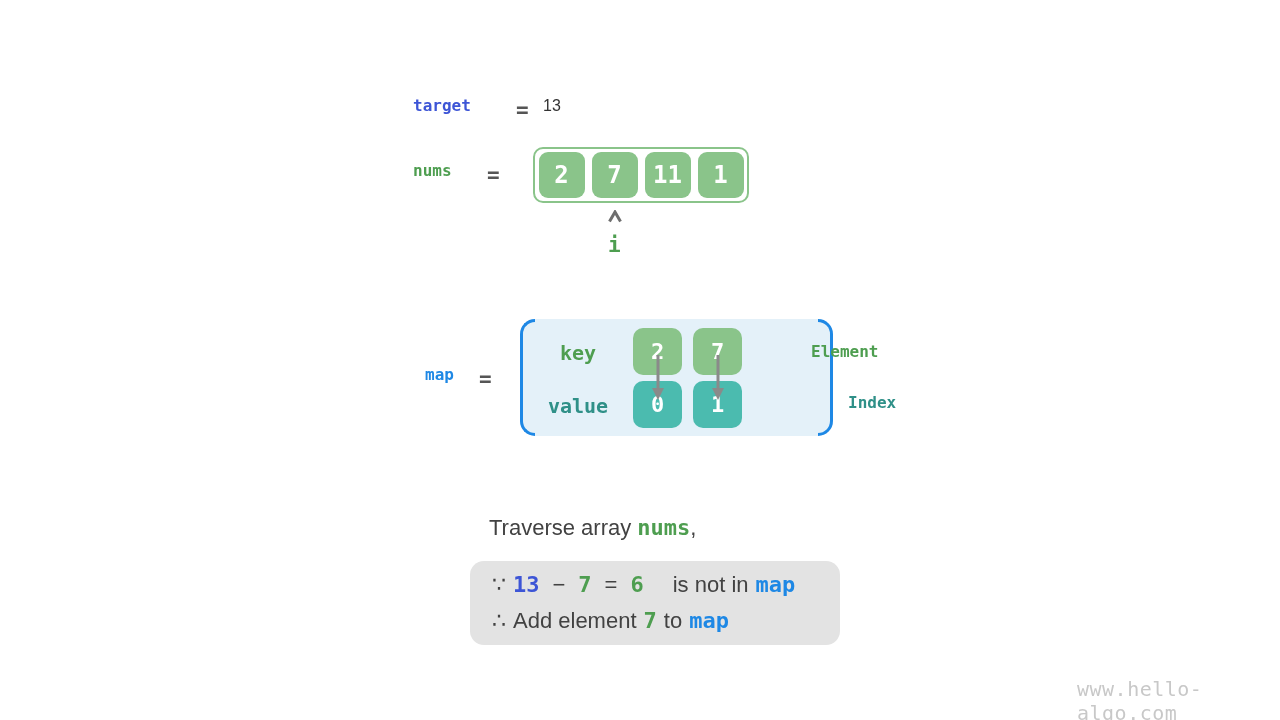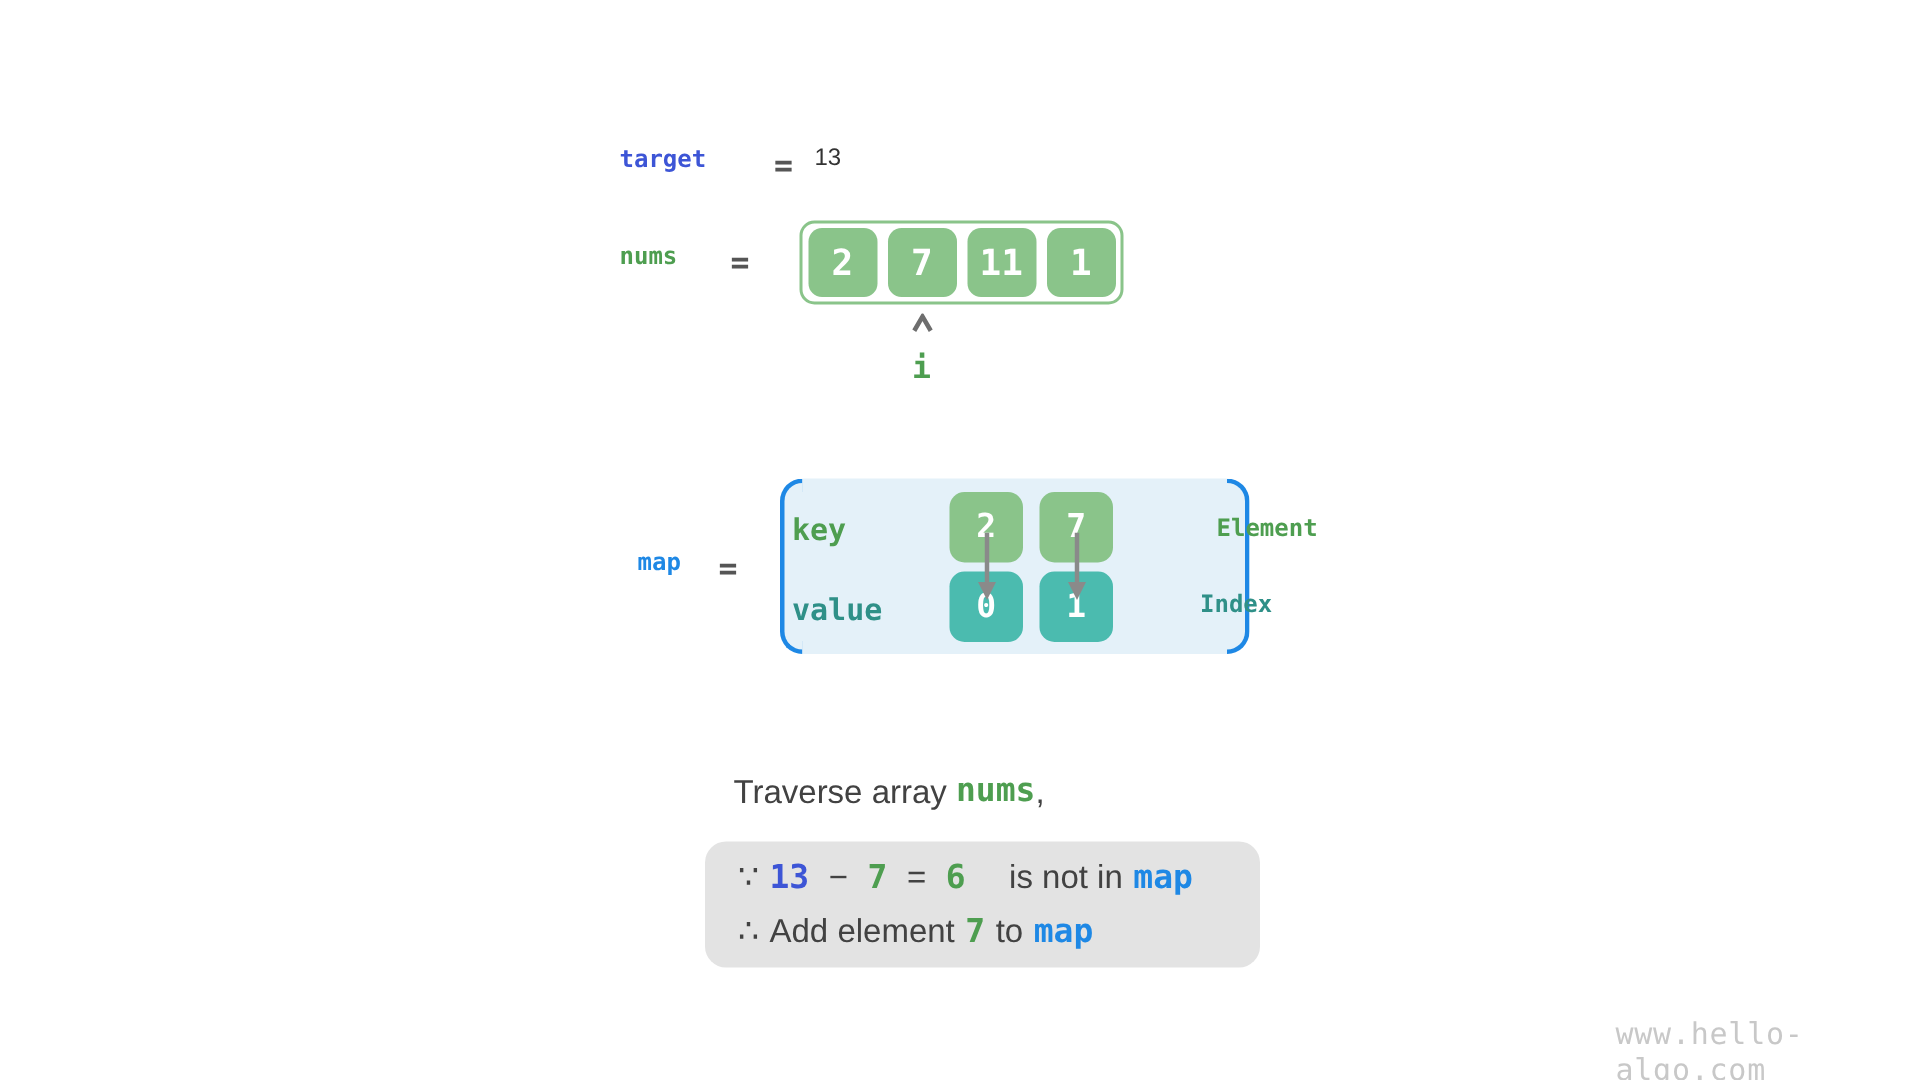--- a/index.html
+++ b/index.html
@@ -36,21 +36,21 @@
   .cell{width:46px;height:46px;border-radius:9px;display:flex;align-items:center;justify-content:center;
     color:var(--cell-text);font-family:"DejaVu Sans Mono",monospace;font-weight:bold;font-size:24px;}
   .cell.green{background:var(--green-fill);}
   .pointer-caret{left:607px;top:209px;color:#6E6E6E;}
 
   
   .map-box{left:520px;top:319px;width:313px;height:117px;background:var(--map-bg);border-radius:16px;}
   .bracket{position:absolute;top:0;bottom:0;width:15px;border:3px solid var(--sky-blue);}
   .bracket-left{left:0;border-right:none;border-radius:16px 0 0 16px;}
   .bracket-right{right:0;border-left:none;border-radius:0 16px 16px 0;}
-  .map-lab{position:absolute;left:8px;width:100px;text-align:left;}
+  .map-lab{position:absolute;left:8px;width:100px;text-align:center;}
   .kv-cell{position:absolute;width:49px;height:47px;border-radius:10px;
     display:flex;align-items:center;justify-content:center;
     color:var(--cell-text);font-family:"DejaVu Sans Mono",monospace;font-weight:bold;font-size:22px;}
   .kv-cell.green{background:var(--green-fill);}
   .kv-cell.teal{background:var(--teal-fill);}
   .kv-arrow{position:absolute;color:var(--arrow-gray);}
 
   
   .caption{left:489px;top:516px;display:flex;align-items:center;}
   .statement{left:470px;top:561px;width:370px;height:84px;background:var(--statement-bg);
@@ -114,21 +114,21 @@
     </span>
     <span class="kv-arrow" style="left:189px;top:36px">
       <svg width="18" height="46" viewBox="0 0 18 46">
         <line x1="9" y1="0" x2="9" y2="35" stroke="currentColor" stroke-width="3"></line>
         <path d="M9 45 L3 33 L15 33 Z" fill="currentColor"></path>
       </svg>
     </span>
   </div>
 
   <span class="abs mono-b c-green fs23" style="left:811px;top:343px">Element</span>
-  <span class="abs mono-b c-teal fs23" style="left:800px;top:394px">Index</span>
+  <span class="abs mono-b c-teal fs23" style="left:848px;top:394px">Index</span>
 
   <div class="abs caption">
     <span class="sans fs22 c-dark pre">Traverse array </span>
     <span class="mono-b fs22 c-green">nums</span>
     <span class="sans fs22 c-dark">,</span>
   </div>
 
   <div class="abs statement">
     <div class="st-line">
       <span class="sans c-dark">∵</span>

